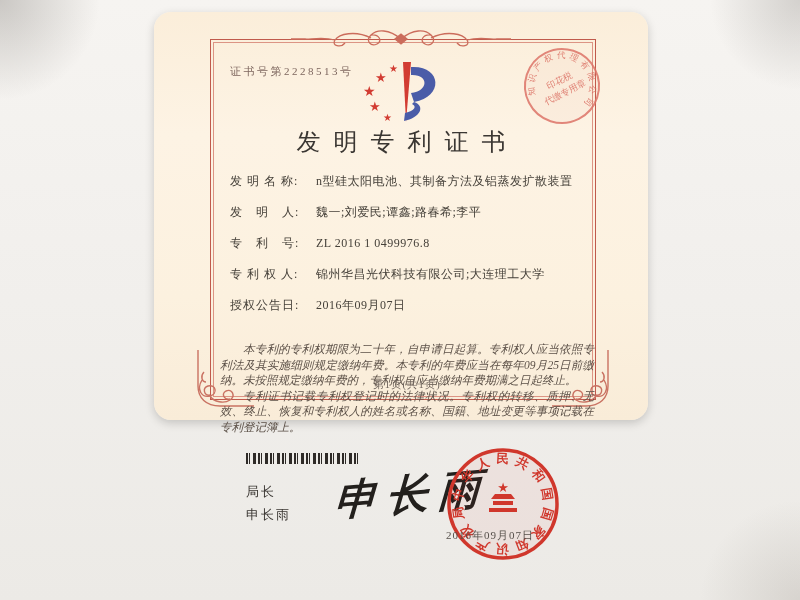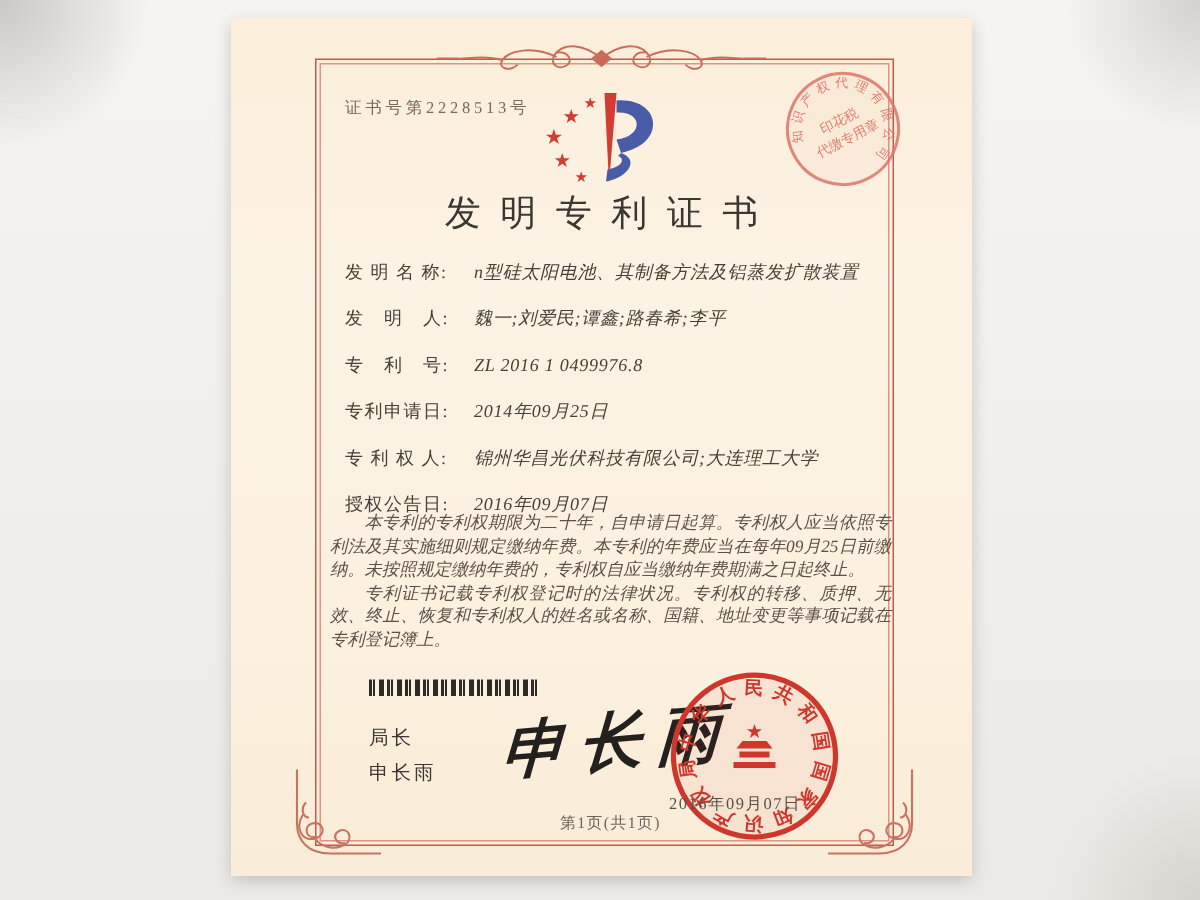--- a/index.html
+++ b/index.html
@@ -3,39 +3,39 @@
 <meta charset="utf-8">
 <style>
   html,body{margin:0;padding:0;width:800px;height:600px;overflow:hidden;
     font-family:"Liberation Serif","DejaVu Serif",serif;}
   .photo{position:relative;width:800px;height:600px;
     background:
       radial-gradient(circle at 0% 0%, rgba(90,85,80,.28), transparent 10%),
       radial-gradient(circle at 100% 0%, rgba(90,85,80,.22), transparent 9%),
       radial-gradient(circle at 100% 100%, rgba(120,110,100,.18), transparent 10%),
       linear-gradient(180deg,#f6f4f1 0%,#f1efec 50%,#eceae6 100%);}
-  .paper{position:absolute;left:154px;top:12px;width:494px;height:572px;
+  .paper{position:absolute;left:154px;top:12px;width:494px;height:408px;
     background:linear-gradient(180deg,#fbeeda 0%,#fdf3e4 30%,#fcf1df 70%,#f9ecd8 100%);
-    box-shadow:0 3px 10px rgba(0,0,0,.18);}
+    box-shadow:0 3px 10px rgba(0,0,0,.18);border-radius:17px;}
   .frame{position:absolute;left:56px;right:52px;top:27px;bottom:20px;
     border:1.5px solid #c05a4c;}
   .frame::after{content:"";position:absolute;inset:2px;border:1px solid #dc9484;}
   .ornament-top{position:absolute;left:50%;top:14px;transform:translateX(-50%);}
   .corner{position:absolute;}
   .corner.bl{left:40px;bottom:6px;}
   .corner.br{right:36px;bottom:6px;transform:scaleX(-1);}
   .cert-no{position:absolute;left:76px;top:52px;font-size:11px;color:#7d665e;
     letter-spacing:2.5px;}
   .logo{position:absolute;left:50%;top:46px;transform:translateX(-50%);}
   .title{position:absolute;left:0;right:0;top:114px;text-align:center;
     font-size:24px;font-weight:400;color:#3b3733;letter-spacing:13px;text-indent:13px;}
   .fields{position:absolute;left:76px;right:62px;top:160px;font-size:12px;color:#454039;}
   .frow{display:flex;margin-bottom:13px;line-height:18px;}
   .flabel{white-space:pre;flex:0 0 86px;letter-spacing:1px;}
-  .fvalue{letter-spacing:.5px;font-style:italic;}
+  .fvalue{letter-spacing:.5px;}
   .bodytext{position:absolute;left:66px;right:54px;top:330px;font-size:11.5px;
     line-height:15.5px;color:#5c5148;font-style:italic;text-align:justify;}
   .bodytext p{margin:0;text-indent:2em;}
   .barcode{position:absolute;left:92px;top:441px;width:114px;height:11px;
     background:repeating-linear-gradient(90deg,
       #2f2b28 0,#2f2b28 2px,transparent 2px,transparent 3px,
       #2f2b28 3px,#2f2b28 4px,transparent 4px,transparent 7px,
       #2f2b28 7px,#2f2b28 10px,transparent 10px,transparent 12px);}
   .director{position:absolute;left:92px;top:468px;font-size:13px;color:#3a3632;
     line-height:23px;letter-spacing:2px;}
@@ -123,24 +123,20 @@
       </div>
       <div class="frow">
         <span class="flabel">发　明　人:</span>
         <span class="fvalue">魏一;刘爱民;谭鑫;路春希;李平</span>
       </div>
       <div class="frow">
         <span class="flabel">专　利　号:</span>
         <span class="fvalue">ZL 2016 1 0499976.8</span>
       </div>
       <div class="frow">
-        <span class="flabel">专利申请日:</span>
-        <span class="fvalue">2014年09月25日</span>
-      </div>
-      <div class="frow">
         <span class="flabel">专 利 权 人:</span>
         <span class="fvalue">锦州华昌光伏科技有限公司;大连理工大学</span>
       </div>
       <div class="frow">
         <span class="flabel">授权公告日:</span>
         <span class="fvalue">2016年09月07日</span>
       </div>
     </div>
 
     <div class="bodytext">

